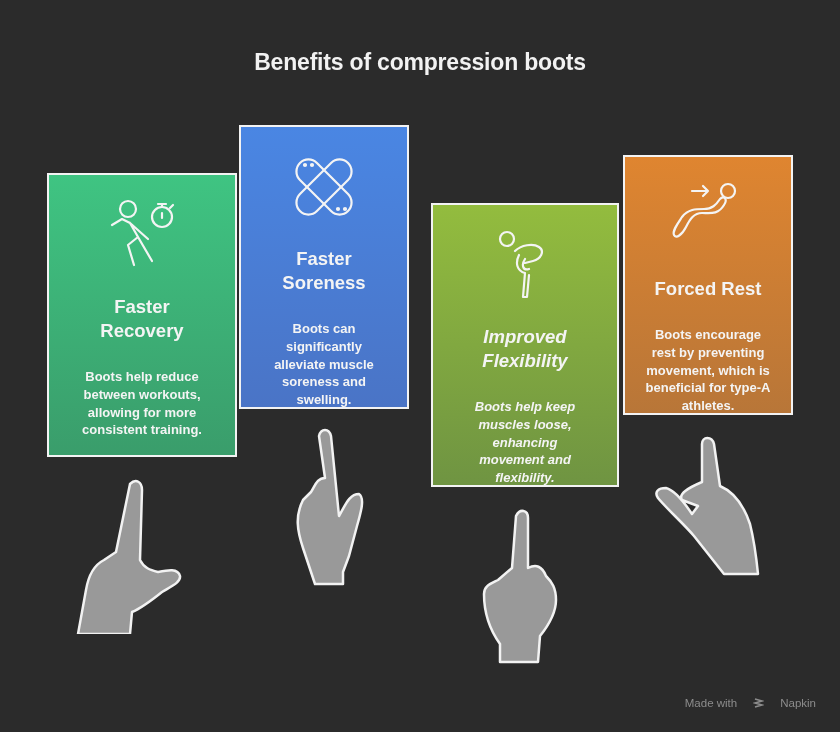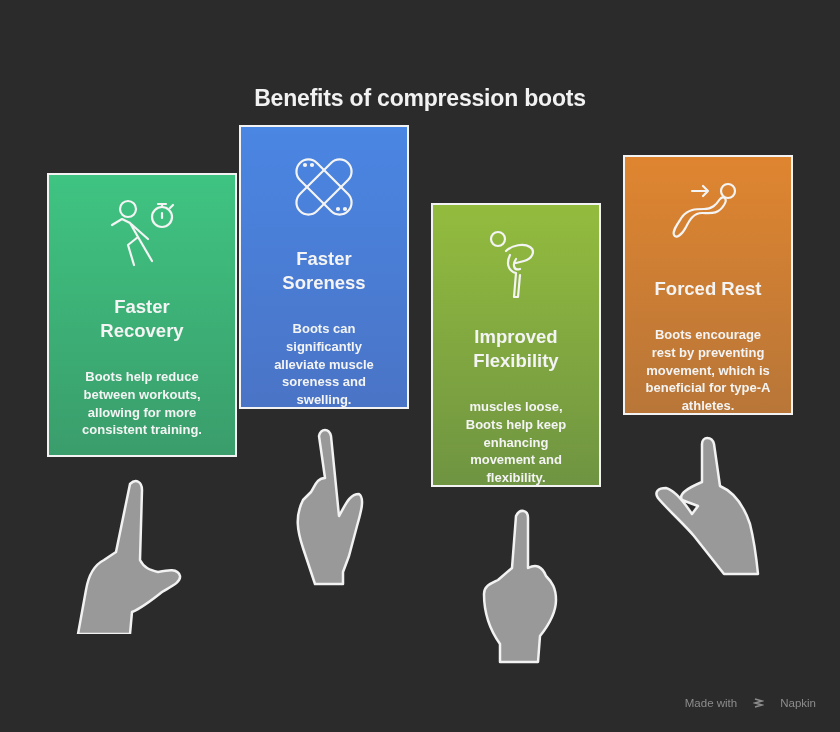--- a/index.html
+++ b/index.html
@@ -2,36 +2,36 @@
 <html><head>
 <meta charset="utf-8">
 <style>
   html, body { margin:0; padding:0; }
   body {
     width:840px; height:732px; background:#2b2b2b; position:relative; overflow:hidden;
     font-family:"Liberation Sans", "DejaVu Sans", sans-serif;
   }
   .title {
     position:absolute; left:0; top:49px; width:840px; text-align:center;
-    color:#f2f2f2; font-weight:bold; font-size:23px; letter-spacing:-0.2px;margin-top:36px;
+    color:#f2f2f2; font-weight:bold; font-size:23px; letter-spacing:-0.2px;
   }
   .card {
     position:absolute; box-sizing:border-box; border:2px solid #f3f3f3;
     color:#f4f4f4; text-align:center;
   }
   .card .icon { position:absolute; left:50%; transform:translateX(-50%); }
   .card .ctitle {
     position:absolute; left:6px; right:6px; font-weight:bold; font-size:18.5px; line-height:24px;
   }
   .card .cdesc {
     position:absolute; left:8px; right:8px; font-weight:bold; font-size:13px; line-height:17.8px;margin-top:13px;
   }
   #c1 { left:47px; top:173px; width:190px; height:284px; background:linear-gradient(#3fc482,#3a9d6b); }
   #c2 { left:239px; top:125px; width:170px; height:284px; background:linear-gradient(#4a86e3,#4a74c6); }
-  #c3 { left:431px; top:203px; width:170px; height:284px; background:linear-gradient(#93bc3e,#6f9442); }
+  #c3 { left:431px; top:203px; width:188px; height:284px; background:linear-gradient(#93bc3e,#6f9442);font-style:italic; }
   #c4 { left:623px; top:155px; width:170px; height:260px; background:linear-gradient(#df8530,#b87638); }
   .hand { position:absolute; }
   .footer {
     position:absolute; right:24px; top:697px; color:#8c8c8c; font-size:11.5px;
     display:flex; align-items:center; gap:16px;
   }
 </style>
 </head>
 <body>
 
@@ -83,22 +83,22 @@
 <div class="card" id="c3">
   <svg class="icon" style="top:24px" width="56" height="72" viewBox="0 0 56 72" fill="none" stroke="#f4f4f4" stroke-width="2.2" stroke-linecap="round" stroke-linejoin="round">
     <circle cx="10" cy="10" r="7"></circle>
     <path d="M18 22c6-6 18-8 24-4 6 4 2 12-6 14l-8 2M28 30c-4 6-2 12 4 10M22 26c-4 8-2 16 6 18l-2 24h4l2-22"></path>
   </svg>
   <div class="ctitle" style="top:120px">
     <div>Improved</div>
       <div>Flexibility</div>
   </div>
   <div class="cdesc" style="top:180px">
-    <div>muscles loose,</div>
-      <div>Boots help keep</div>
+    <div>Boots help keep</div>
+      <div>muscles loose,</div>
       <div>enhancing</div>
       <div>movement and</div>
       <div>flexibility.</div>
   </div>
 </div>
 
 <div class="card" id="c4">
   <svg class="icon" style="top:24px" width="76" height="70" viewBox="0 0 76 70" fill="none" stroke="#f4f4f4" stroke-width="2.2" stroke-linecap="round" stroke-linejoin="round">
     <path d="M22 10h16M33 5l5 5-5 5"></path>
     <circle cx="58" cy="10" r="7"></circle>

